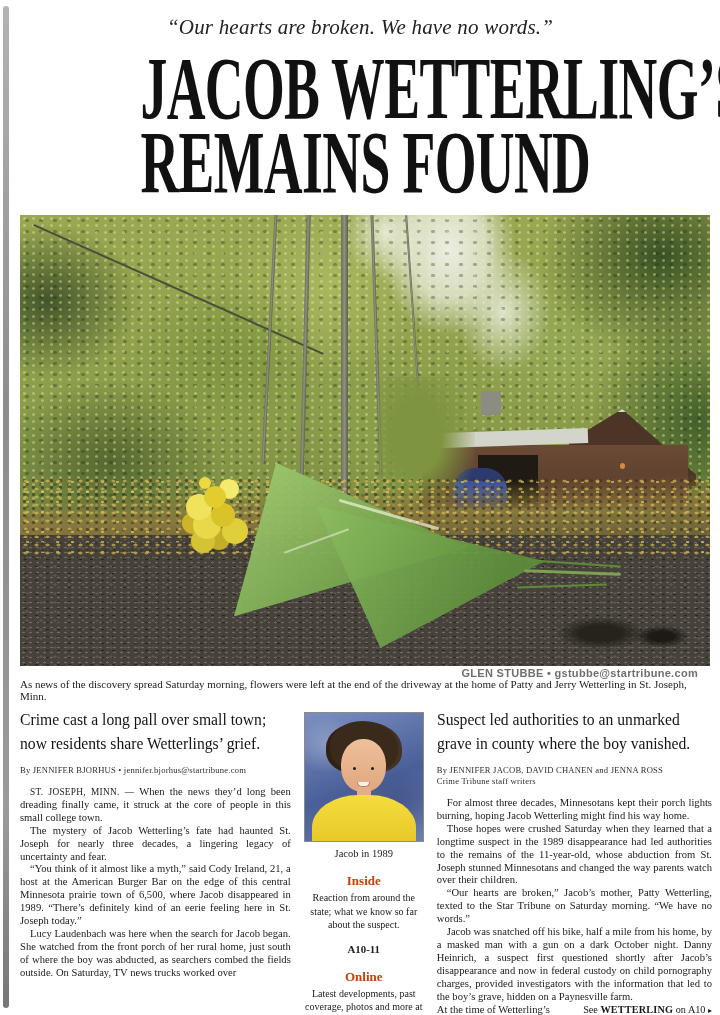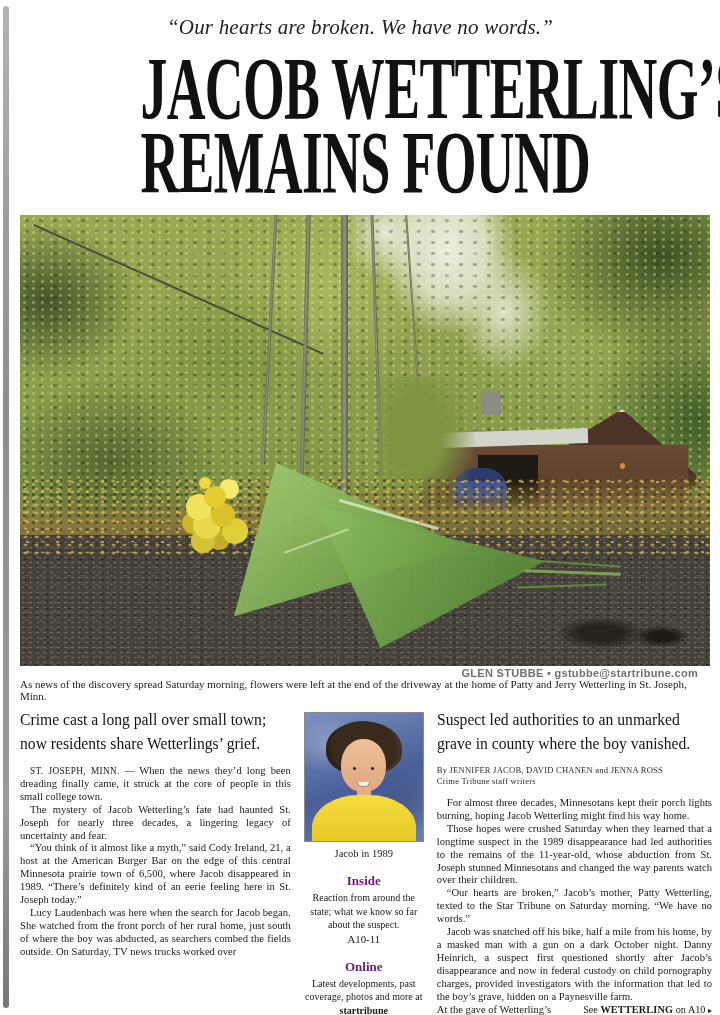--- a/index.html
+++ b/index.html
@@ -132,23 +132,23 @@
   .face { position:absolute; left:31%; top:20%; width:38%; height:42%;
     background:linear-gradient(180deg,#eec09a,#dfa77f); border-radius:48% 48% 46% 46%; }
   .eye { position:absolute; top:42%; width:3px; height:3px; background:#241a10; border-radius:50%; }
   .eye.l { left:41%; } .eye.r { left:56%; }
   .smile { position:absolute; left:44%; top:54%; width:13px; height:5px; background:#f7f2e6;
     border-radius:0 0 8px 8px; border:1px solid #b57a5a; border-top:none; }
   .neck { position:absolute; left:44%; top:58%; width:12%; height:10%; background:#e4ad85; }
   .shirt { position:absolute; left:6%; top:64%; width:88%; height:36%;
     background:linear-gradient(180deg,#f4dd3c,#e8c92a); border-radius:45% 45% 0 0/70% 70% 0 0; }
   .portrait-caption { font-size:10.5px; color:#222; margin-bottom:14px; }
-  .rail-label { font-size:13px; font-weight:bold; color:#701a75; margin-bottom:2px; }
+  .rail-label { font-size:13px; font-weight:bold; color:#c2410c; margin-bottom:2px; }
   .rail-text { font-size:10px; line-height:13.5px; color:#191919; }
-  .rail-pages { font-size:10.8px; font-weight:normal; margin-top:1px; margin-bottom:14px; }
+  .rail-pages { font-size:10.8px; font-weight:bold; margin-top:11px; margin-bottom:14px; }
   .rail-online b { font-weight:bold;margin-top:12px; }
 </style>
 </head>
 <body>
 
 <div class="page">
   <div class="scan-edge"></div>
 
   <div class="pull-quote">“Our hearts are broken. We have no words.”</div>
 
@@ -193,20 +193,21 @@
   <div class="credit">GLEN STUBBE • gstubbe@startribune.com</div>
   <div class="caption">As news of the discovery spread Saturday morning, flowers were left at the end of the driveway at the home of Patty and Jerry Wetterling in St. Joseph, Minn.</div>
 
   <div class="columns">
 
     <div class="col-left">
       <div class="deck">
         <span>Crime cast a long pall over small town;</span>
         <span>now residents share Wetterlings’ grief.</span>
       </div>
+      <div class="byline">By JENNIFER BJORHUS • jennifer.bjorhus@startribune.com</div>
       <div class="body-text">
         <p><span class="dateline">ST. JOSEPH, MINN. —</span> <span>When the news they’d long been dreading finally came, it struck at the core of people in this small college town.</span></p>
         <p>The mystery of Jacob Wetterling’s fate had haunted St. Joseph for nearly three decades, a lingering legacy of uncertainty and fear.</p>
         <p>“You think of it almost like a myth,” said Cody Ireland, 21, a host at the American Burger Bar on the edge of this central Minnesota prairie town of 6,500, where Jacob disappeared in 1989. “There’s definitely kind of an eerie feeling here in St. Joseph today.”</p>
         <p>Lucy Laudenbach was here when the search for Jacob began. She watched from the front porch of her rural home, just south of where the boy was abducted, as searchers combed the fields outside.  On Saturday, TV news trucks worked over</p>
 
       </div>
     </div>
 
     <div class="col-center">
@@ -241,20 +242,20 @@
       <div class="byline">
         <span>By JENNIFER JACOB, DAVID CHANEN and JENNA ROSS</span>
         <span class="b2">Crime Tribune staff writers</span>
       </div>
       <div class="body-text">
         <p>For almost three decades, Minnesotans kept their porch lights burning, hoping Jacob Wetterling might find his way home.</p>
         <p>Those hopes were crushed Saturday when they learned that a longtime suspect in the 1989 disappearance had led authorities to the remains of the 11-year-old, whose abduction from St. Joseph stunned Minnesotans and changed the way parents watch over their children.</p>
         <p>“Our hearts are broken,” Jacob’s mother, Patty Wetterling, texted to the Star Tribune on Saturday morning. “We have no words.”</p>
         <p>Jacob was snatched off his bike, half a mile from his home, by a masked man with a gun on a dark October night. Danny Heinrich, a suspect first questioned shortly after Jacob’s disappearance and now in federal custody on child pornography charges, provided investigators with the information that led to the boy’s grave, hidden on a Paynesville farm.</p>
         <p class="last-line">
-          <span>At the gave of Wetterling’s</span>
+          <span>At the time of Wetterling’s</span>
           <span class="jump"><span>See</span> <b>WETTERLING</b> <span>on A10</span> <span class="jump-arrow">▸</span></span>
         </p>
       </div>
     </div>
 
   </div>
 </div>
 
 </body></html>

